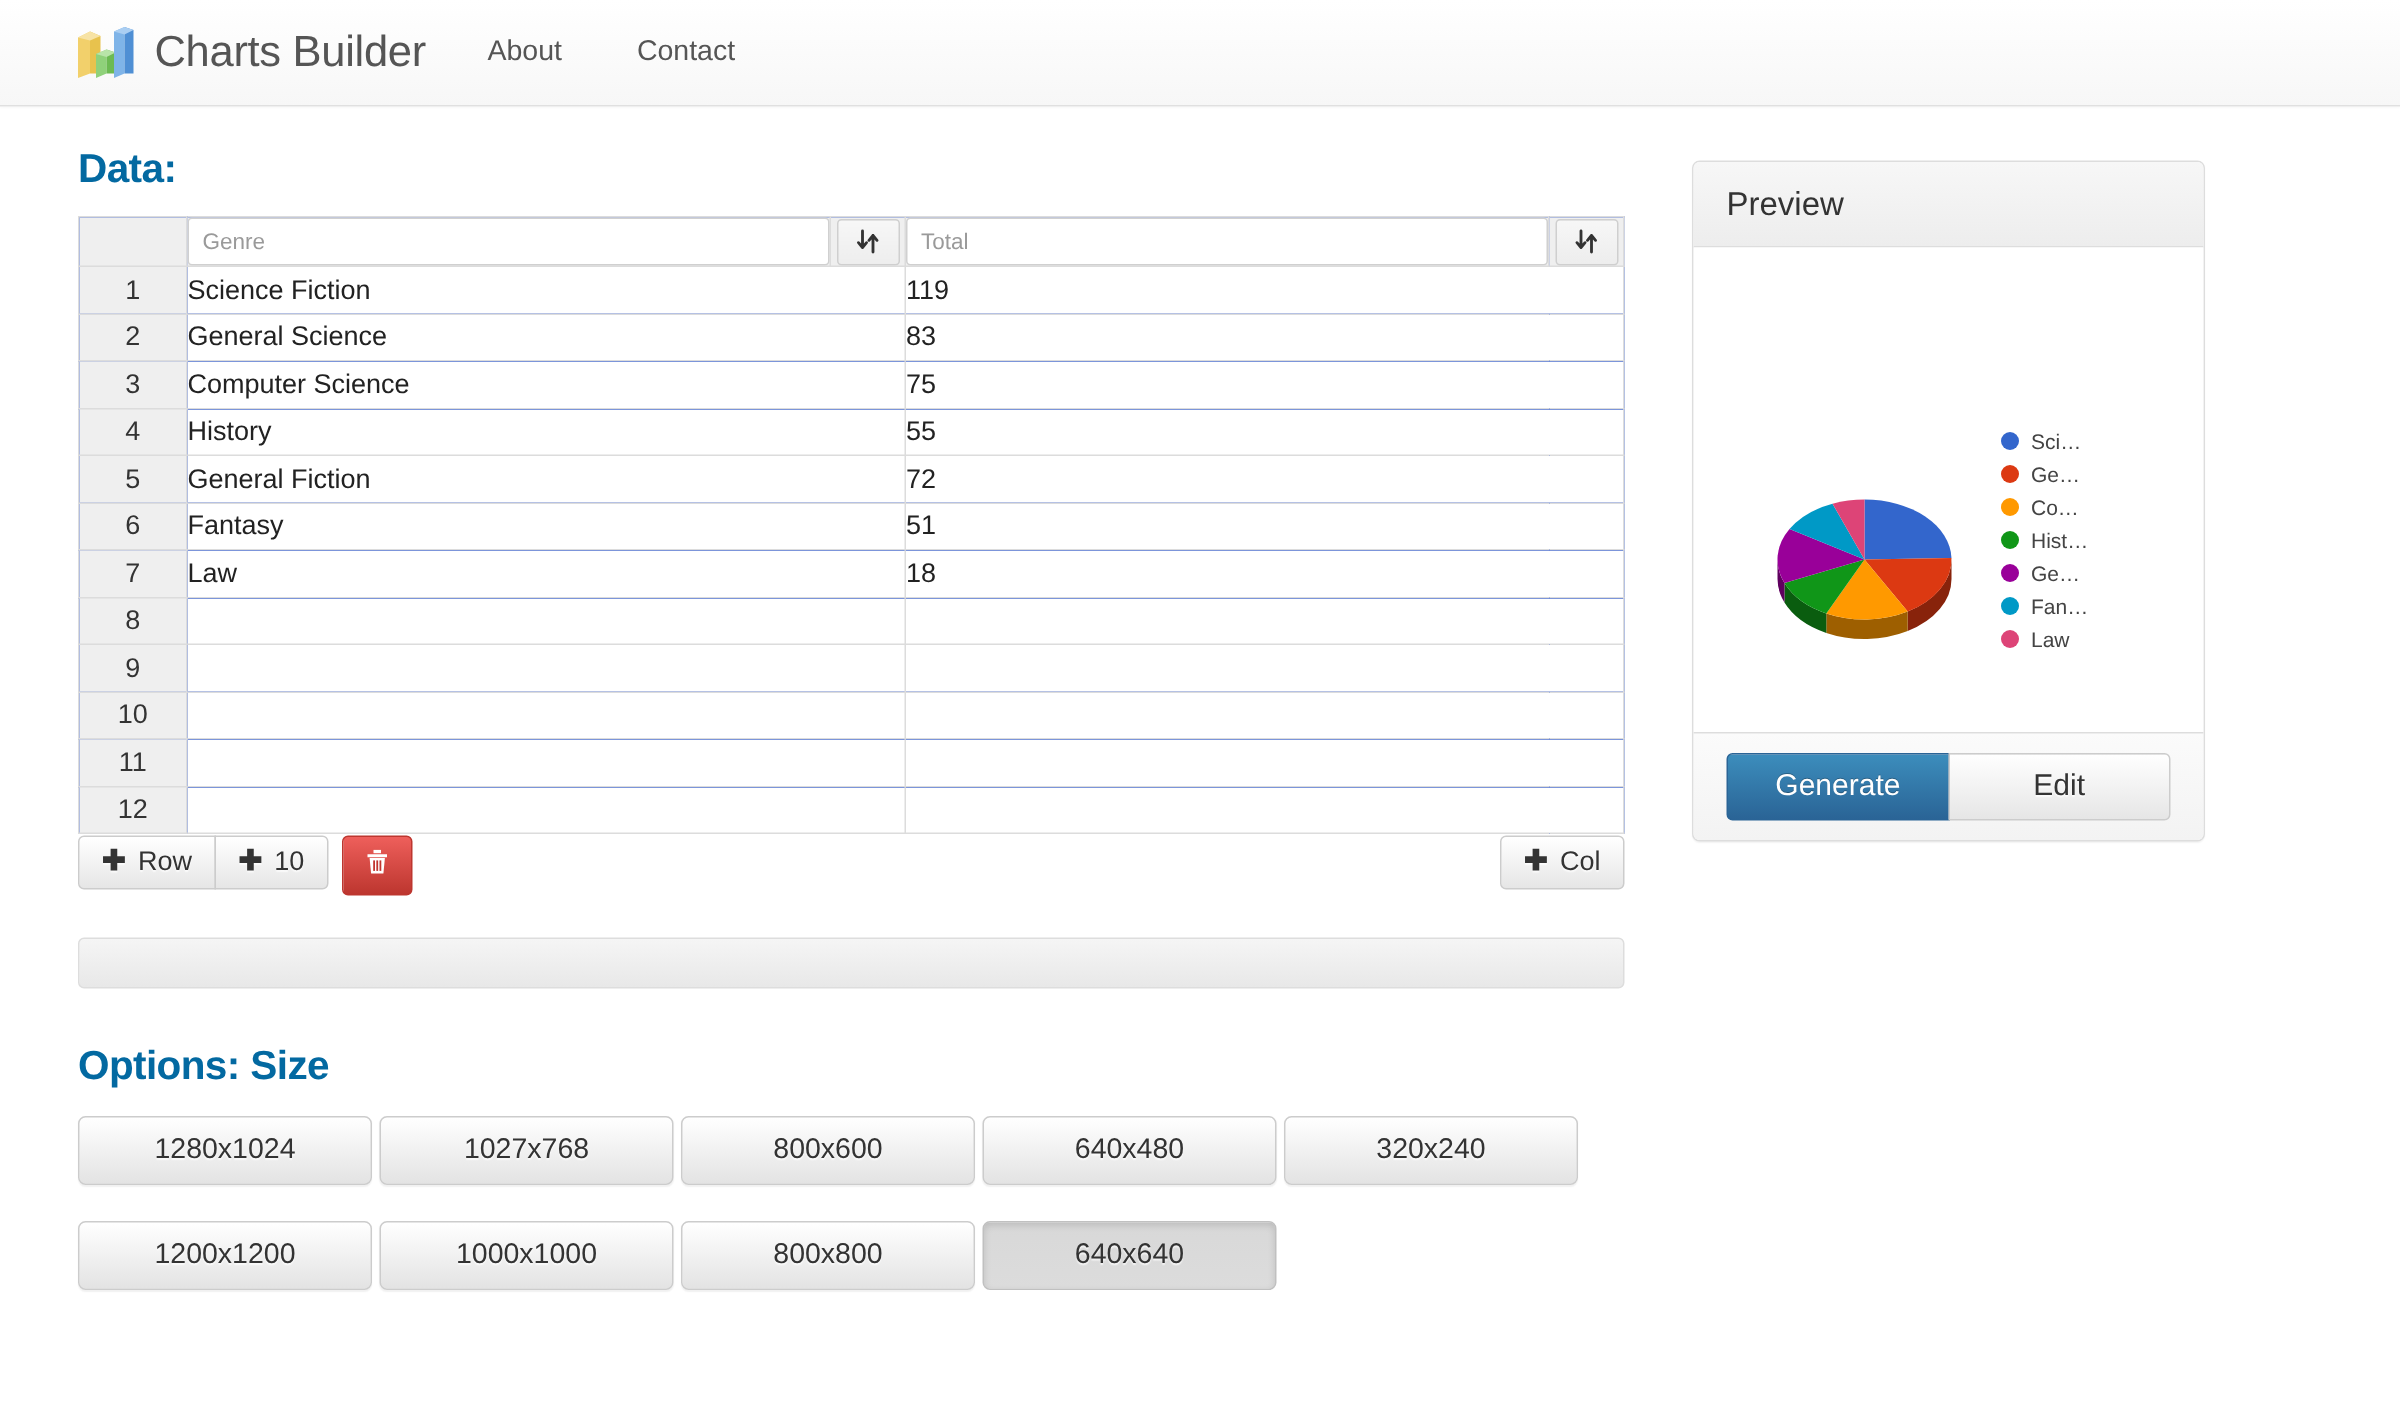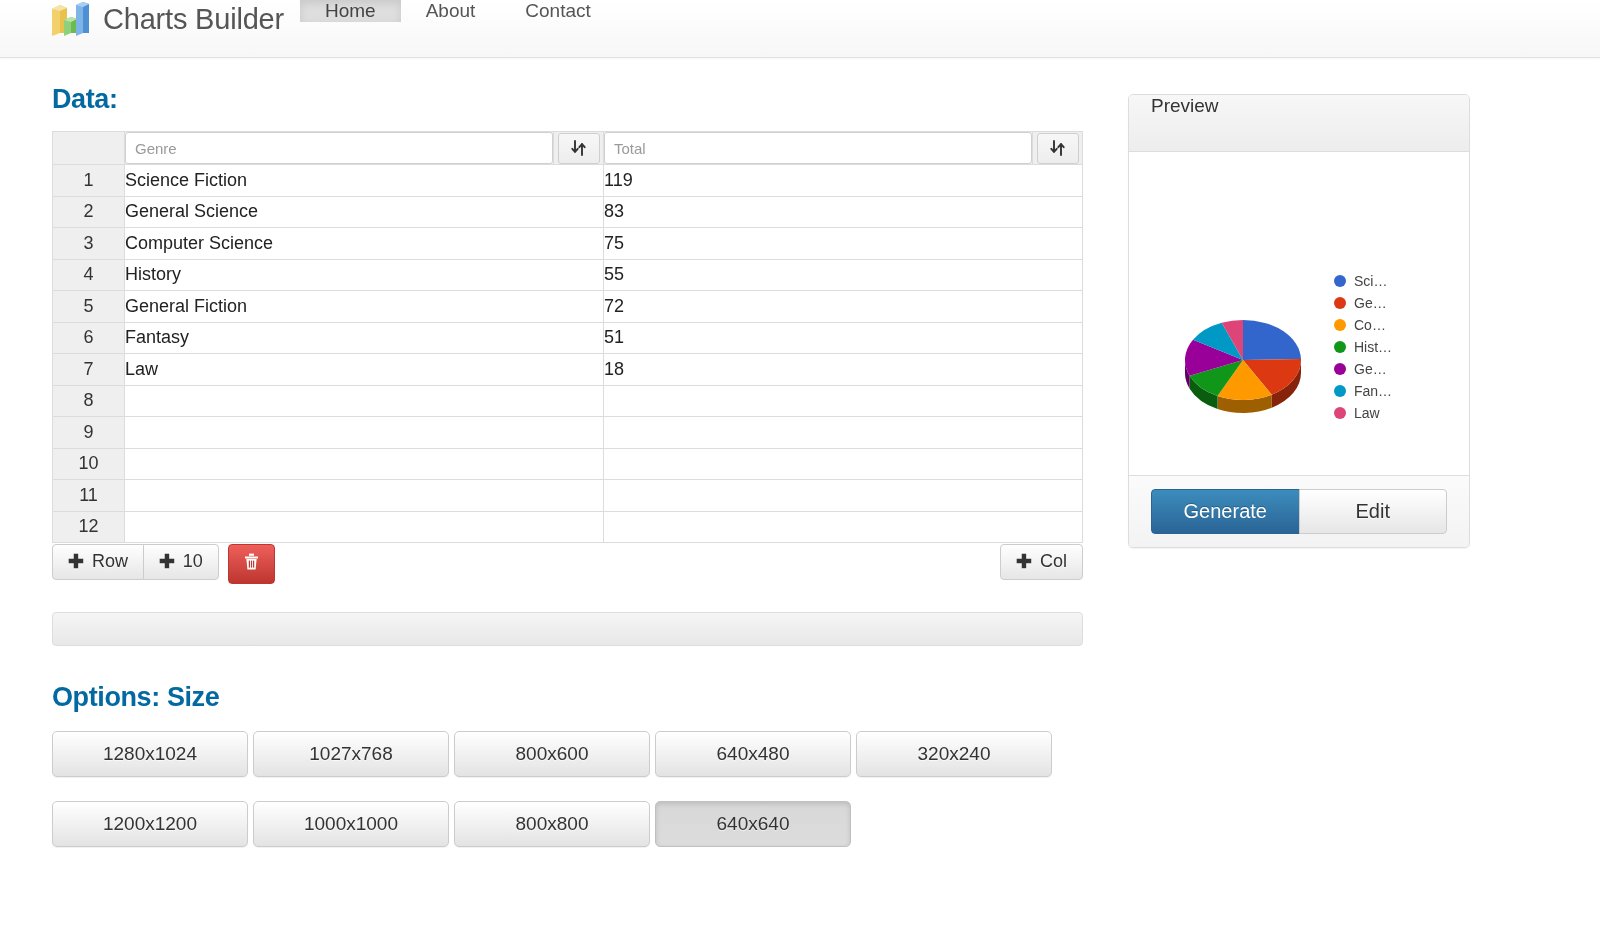--- a/index.html
+++ b/index.html
@@ -7,25 +7,25 @@
     margin: 0; padding: 0;
     width: 1600px; height: 935px;
     background: #ffffff;
     font-family: "Liberation Sans", sans-serif;
     color: #333;
     overflow: hidden;
   }
 
   
   .navbar {
-    height: 58px;
+    height: 71px;
     background: linear-gradient(to bottom, #ffffff 0%, #f7f7f7 100%);
     border-bottom: 1px solid #e0e0e0;
     display: flex;
-    align-items: flex-start;
+    align-items: center;
     box-shadow: 0 1px 2px rgba(0,0,0,0.04);
   }
   .brand {
     display: flex;
     align-items: center;
     padding: 0 16px 0 48px;
     gap: 13px;
     text-decoration: none;
   }
   .brand-logo { width: 42px; height: 38px; display: block; }
@@ -221,23 +221,23 @@
     border-radius: 5px;
     background: #fff;
     box-shadow: 0 1px 1px rgba(0,0,0,0.05);
     overflow: hidden;
   }
   .preview-head {
     height: 57px;
     background: linear-gradient(to bottom, #f7f7f7 0%, #ededed 100%);
     border-bottom: 1px solid #dddddd;
     display: flex;
-    align-items: flex-start;
+    align-items: center;
     padding: 0 22px;
-    font-size: 19px;
+    font-size: 22px;
     color: #333;
   }
   .preview-body {
     height: 323px;
     background: #fff;
     position: relative;
   }
   .preview-foot {
     border-top: 1px solid #dddddd;
     background: linear-gradient(to bottom, #fbfbfb 0%, #f3f3f3 100%);
@@ -308,21 +308,20 @@
         <polygon points="23,17 29,19 29,33 23,33" fill="#6cba52"></polygon>
         <polygon points="16,20 23,17 29,19 23,22" fill="#b8e4a8"></polygon>
         <polygon points="28,5 35,2 35,33 28,36" fill="#7fb4e8"></polygon>
         <polygon points="35,2 41,4 41,33 35,33" fill="#4f8fd4"></polygon>
         <polygon points="28,5 35,2 41,4 35,7" fill="#aacef2"></polygon>
       </svg>
     </span>
     <span class="brand-text">Charts Builder</span>
   </a>
   <div class="nav-items">
-    <a class="nav-item active">Home</a>
     <a class="nav-item">About</a>
     <a class="nav-item">Contact</a>
   </div>
 </div>
 
 <div class="page">
 
   <div class="left-col">
 
     <h2 class="section-title">Data:</h2>

